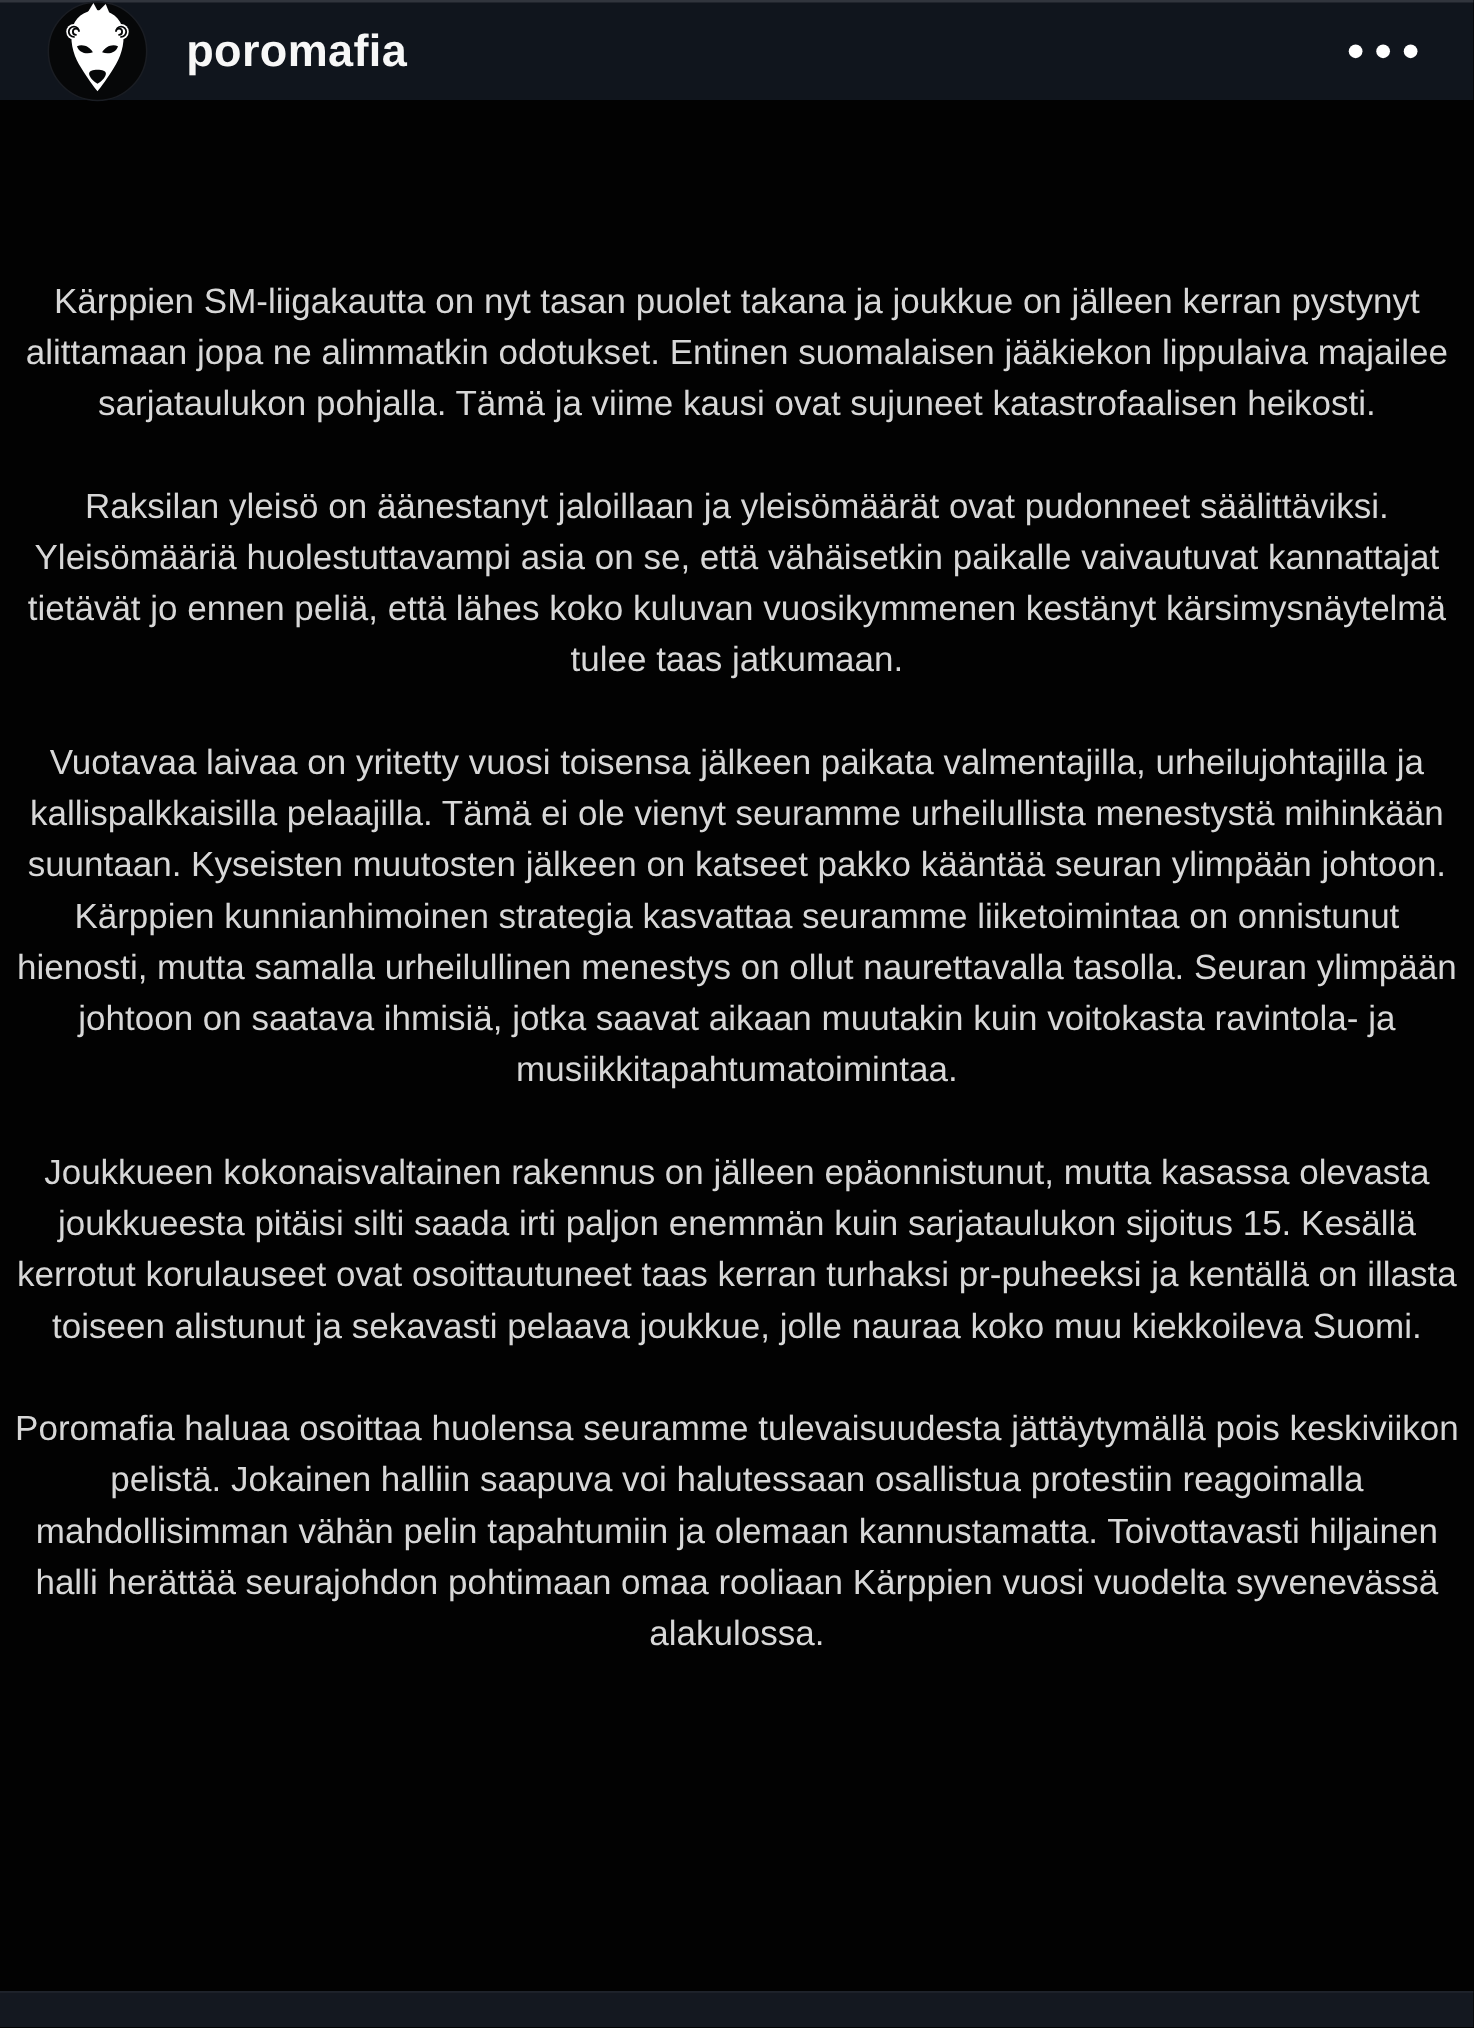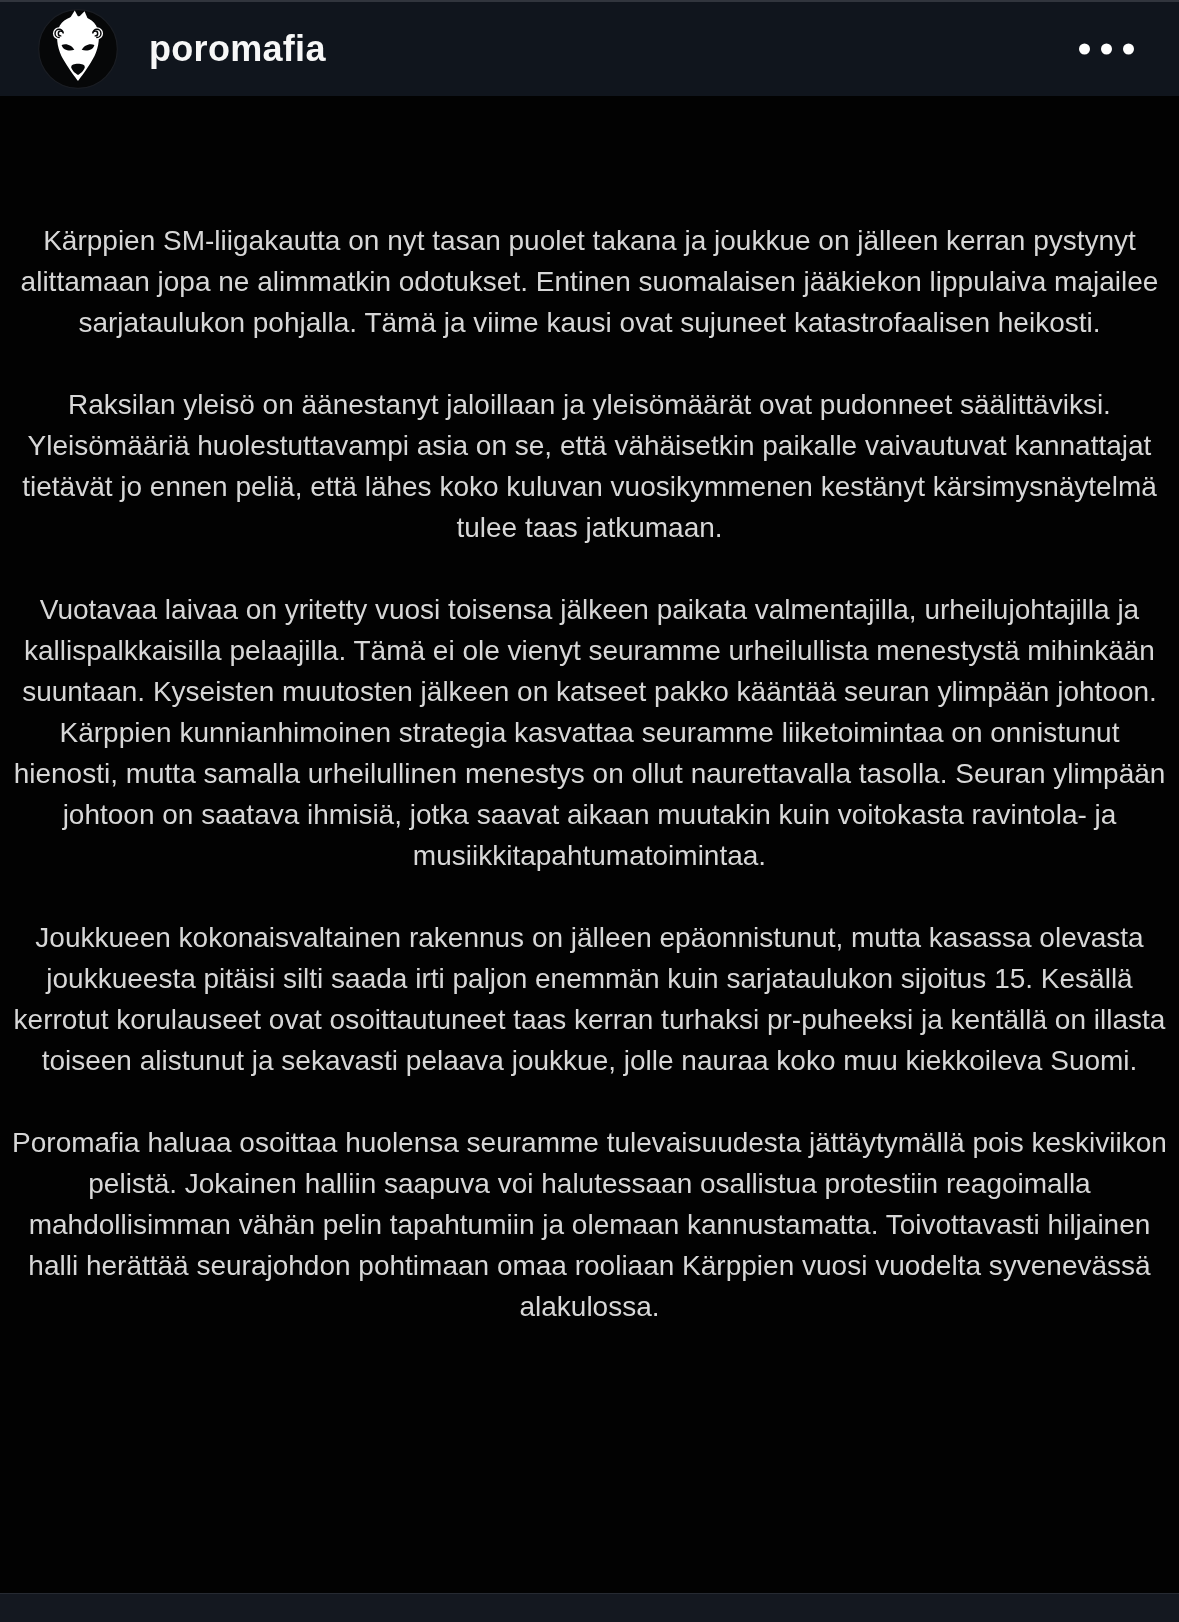--- a/index.html
+++ b/index.html
@@ -5,21 +5,21 @@
   html,body { margin:0; padding:0; background:#000; }
   .screen {
     position:relative;
     width:1179px; height:1622px;
     background:var(--content-bg,#020202);
     overflow:hidden;
     font-family:"Liberation Sans", sans-serif;
   }
   
   .header {
-    position:absolute; top:0; left:0; right:0; height:96px;
+    position:absolute; top:0; left:0; right:0; height:80px;
     background:var(--header-bg,#10151d);
     border-top:2px solid #31353d;
     box-sizing:border-box;
     display:flex; align-items:center;
   }
   .avatar {
     width:82px; height:82px; margin-left:37px; margin-top:0;
     border-radius:50%; flex:0 0 auto;
   }
   .username {

